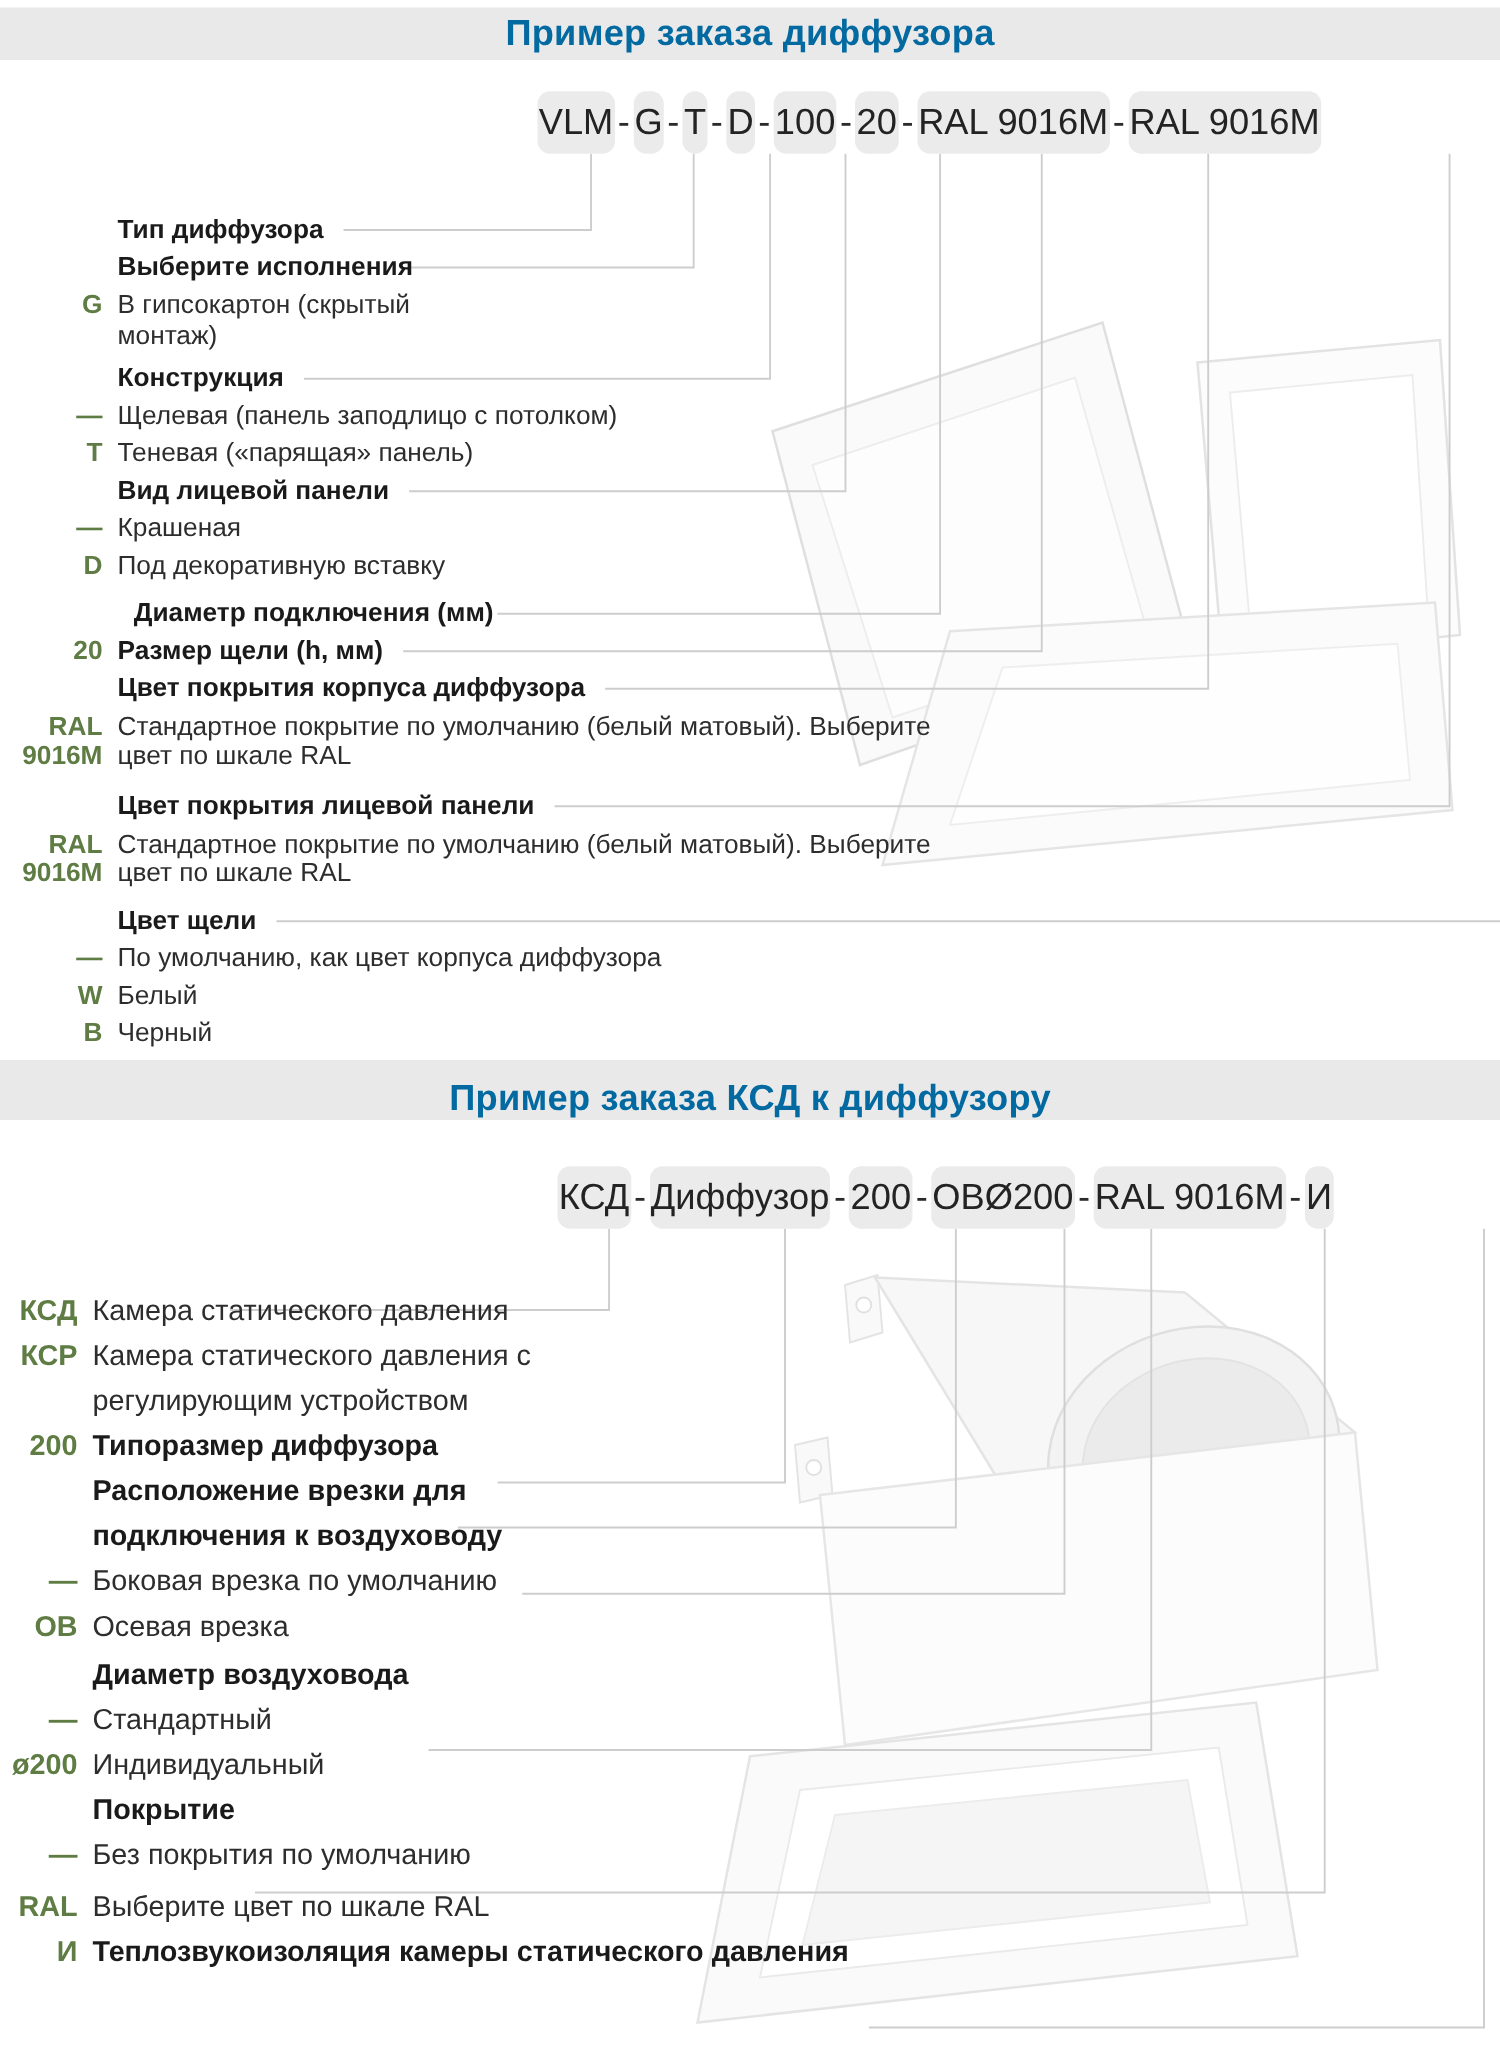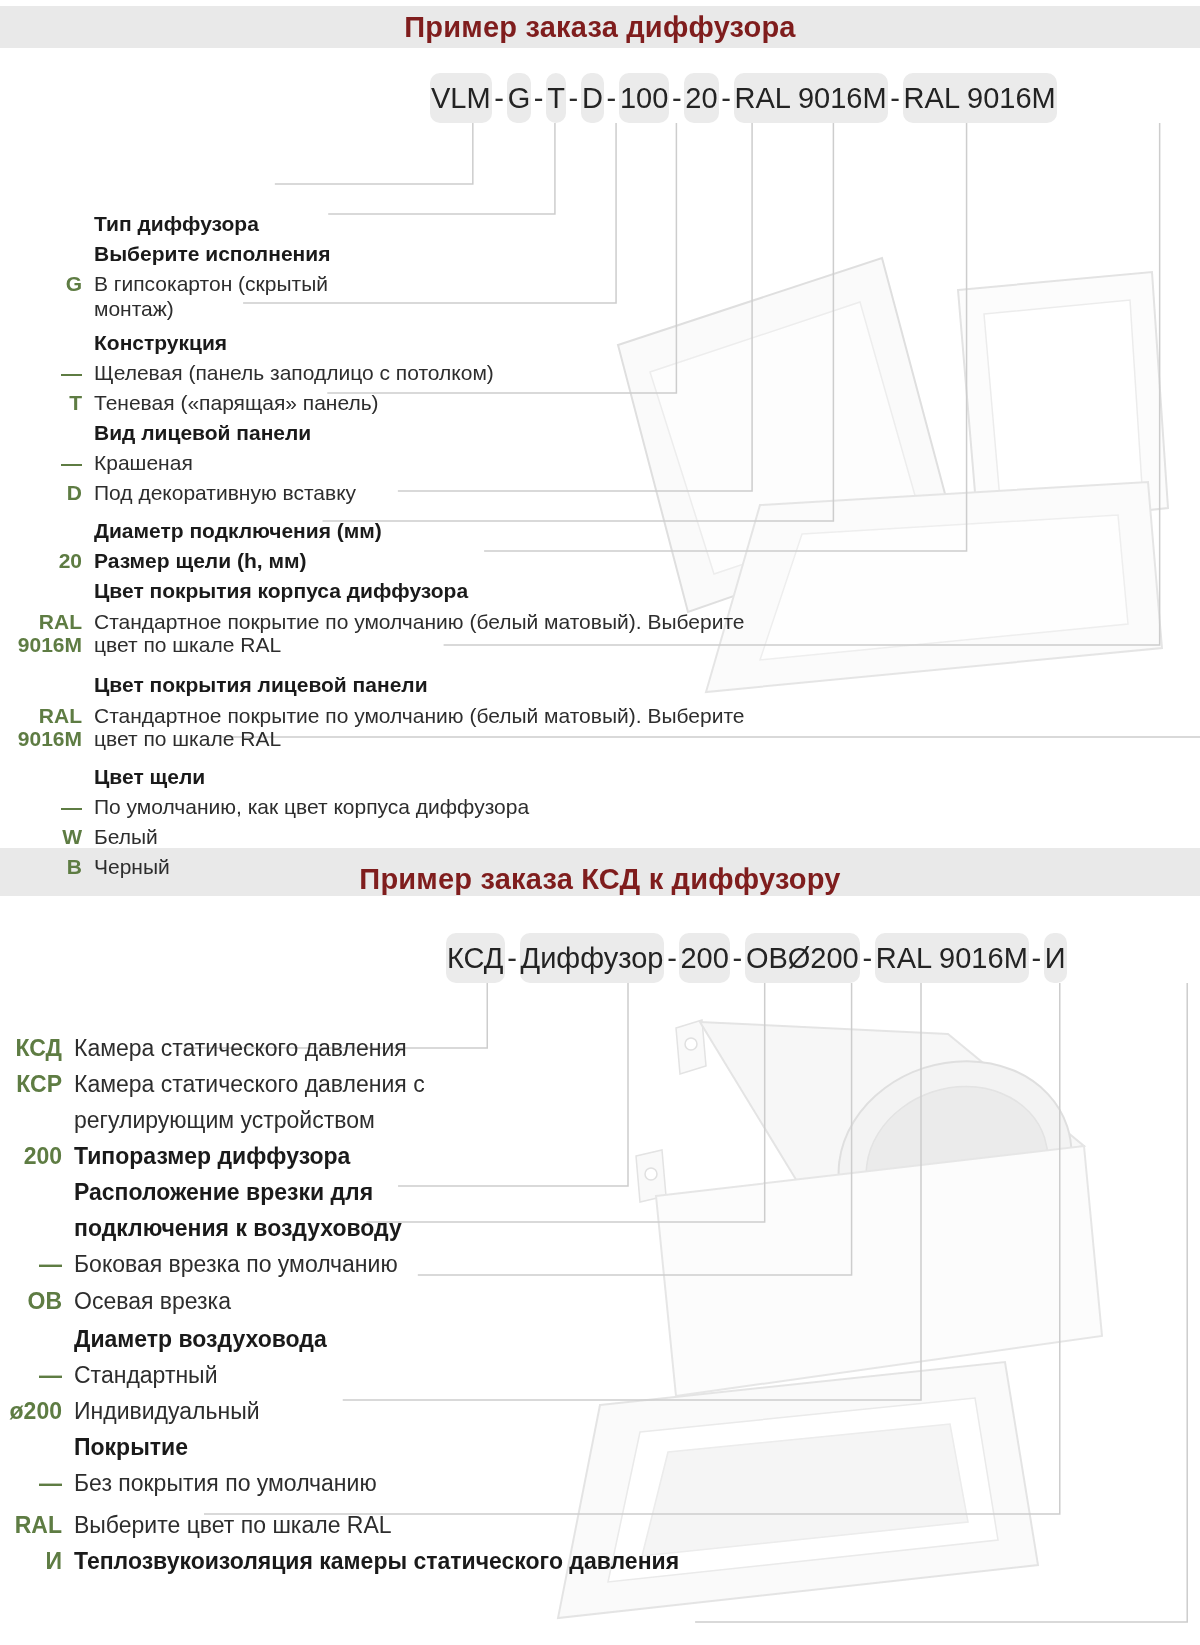--- a/index.html
+++ b/index.html
@@ -6,53 +6,53 @@
   html,body{margin:0;padding:0;background:#ffffff;}
   #page{
     position:relative;width:1200px;height:1645px;background:#ffffff;
     overflow:hidden;font-family:"Liberation Sans","DejaVu Sans",sans-serif;
     color:#2d2d2d;
   }
   
   .bar{
     position:absolute;left:0;width:1200px;background:#e9e9e9;
     display:flex;align-items:center;justify-content:center;
-    font-size:29px;font-weight:600;color:#7f1d1d;letter-spacing:.2px;
+    font-size:29px;font-weight:600;color:#0369a1;letter-spacing:.2px;
   }
   .bar1{top:6px;height:42px;}
   .bar2{top:848px;height:48px;align-items:flex-end;}
   
   .code{position:absolute;display:flex;align-items:center;z-index:3;}
   .code1{top:73px;left:430px;}
   .code2{top:933px;left:446px;}
   .citem{display:flex;align-items:center;}
   .citem:first-child .dash{display:none;}
   .dash{width:15px;text-align:center;font-size:29px;color:#2b2b2b;flex:0 0 15px;}
   .cbox{
     background:#ebebeb;border-radius:10px;height:50px;display:flex;align-items:center;
     padding:0 1px;font-size:29px;color:#232323;white-space:nowrap;
   }
   
   .rows{position:absolute;display:flex;flex-direction:column;z-index:3;}
-  .rows-s1{top:169px;left:0;width:830px;margin-top:40px;}
+  .rows-s1{top:169px;left:0;width:830px;}
   .rows-s2{top:1030px;left:0;width:840px;}
   .row{display:flex;align-items:flex-start;}
   .rkey{
     text-align:right;font-weight:700;color:#5e7c43;white-space:pre-line;
   }
   .rtext{margin-left:12px;white-space:pre-line;color:#2d2d2d;}
   .row[data-type="h"] .rtext{font-weight:700;color:#1a1a1a;}
   .rows-s1 .row{font-size:21px;line-height:30px;}
   .rows-s1 .rkey{flex:0 0 82px;}
   .rows-s2 .row{font-size:23px;line-height:36px;}
   .rows-s2 .rkey{flex:0 0 62px;}
   
   .rows-s1 .row:nth-child(3){line-height:25px;padding:2px 0 3px;}
   .rows-s1 .row:nth-child(4){margin-top:4px;}
-  .rows-s1 .row:nth-child(10){margin-top:8px;}
+  .rows-s1 .row:nth-child(10){margin-top:8px;padding-left:13px;}
   .rows-s1 .row:nth-child(13),
   .rows-s1 .row:nth-child(15){line-height:23px;padding:4px 0 6px;}
   .rows-s1 .row:nth-child(14){margin-top:8px;}
   .rows-s1 .row:nth-child(16){margin-top:6px;}
   .rows-s2 .row:nth-child(3){line-height:30px;padding:3px 0 3px;}
   .rows-s2 .row:nth-child(6){line-height:31px;padding:4px 0 4px;}
   .rows-s2 .row:nth-child(12){margin-top:6px;}
   
   #art{position:absolute;top:0;left:0;z-index:1;}
   #connectors{position:absolute;top:0;left:0;z-index:2;pointer-events:none;}

